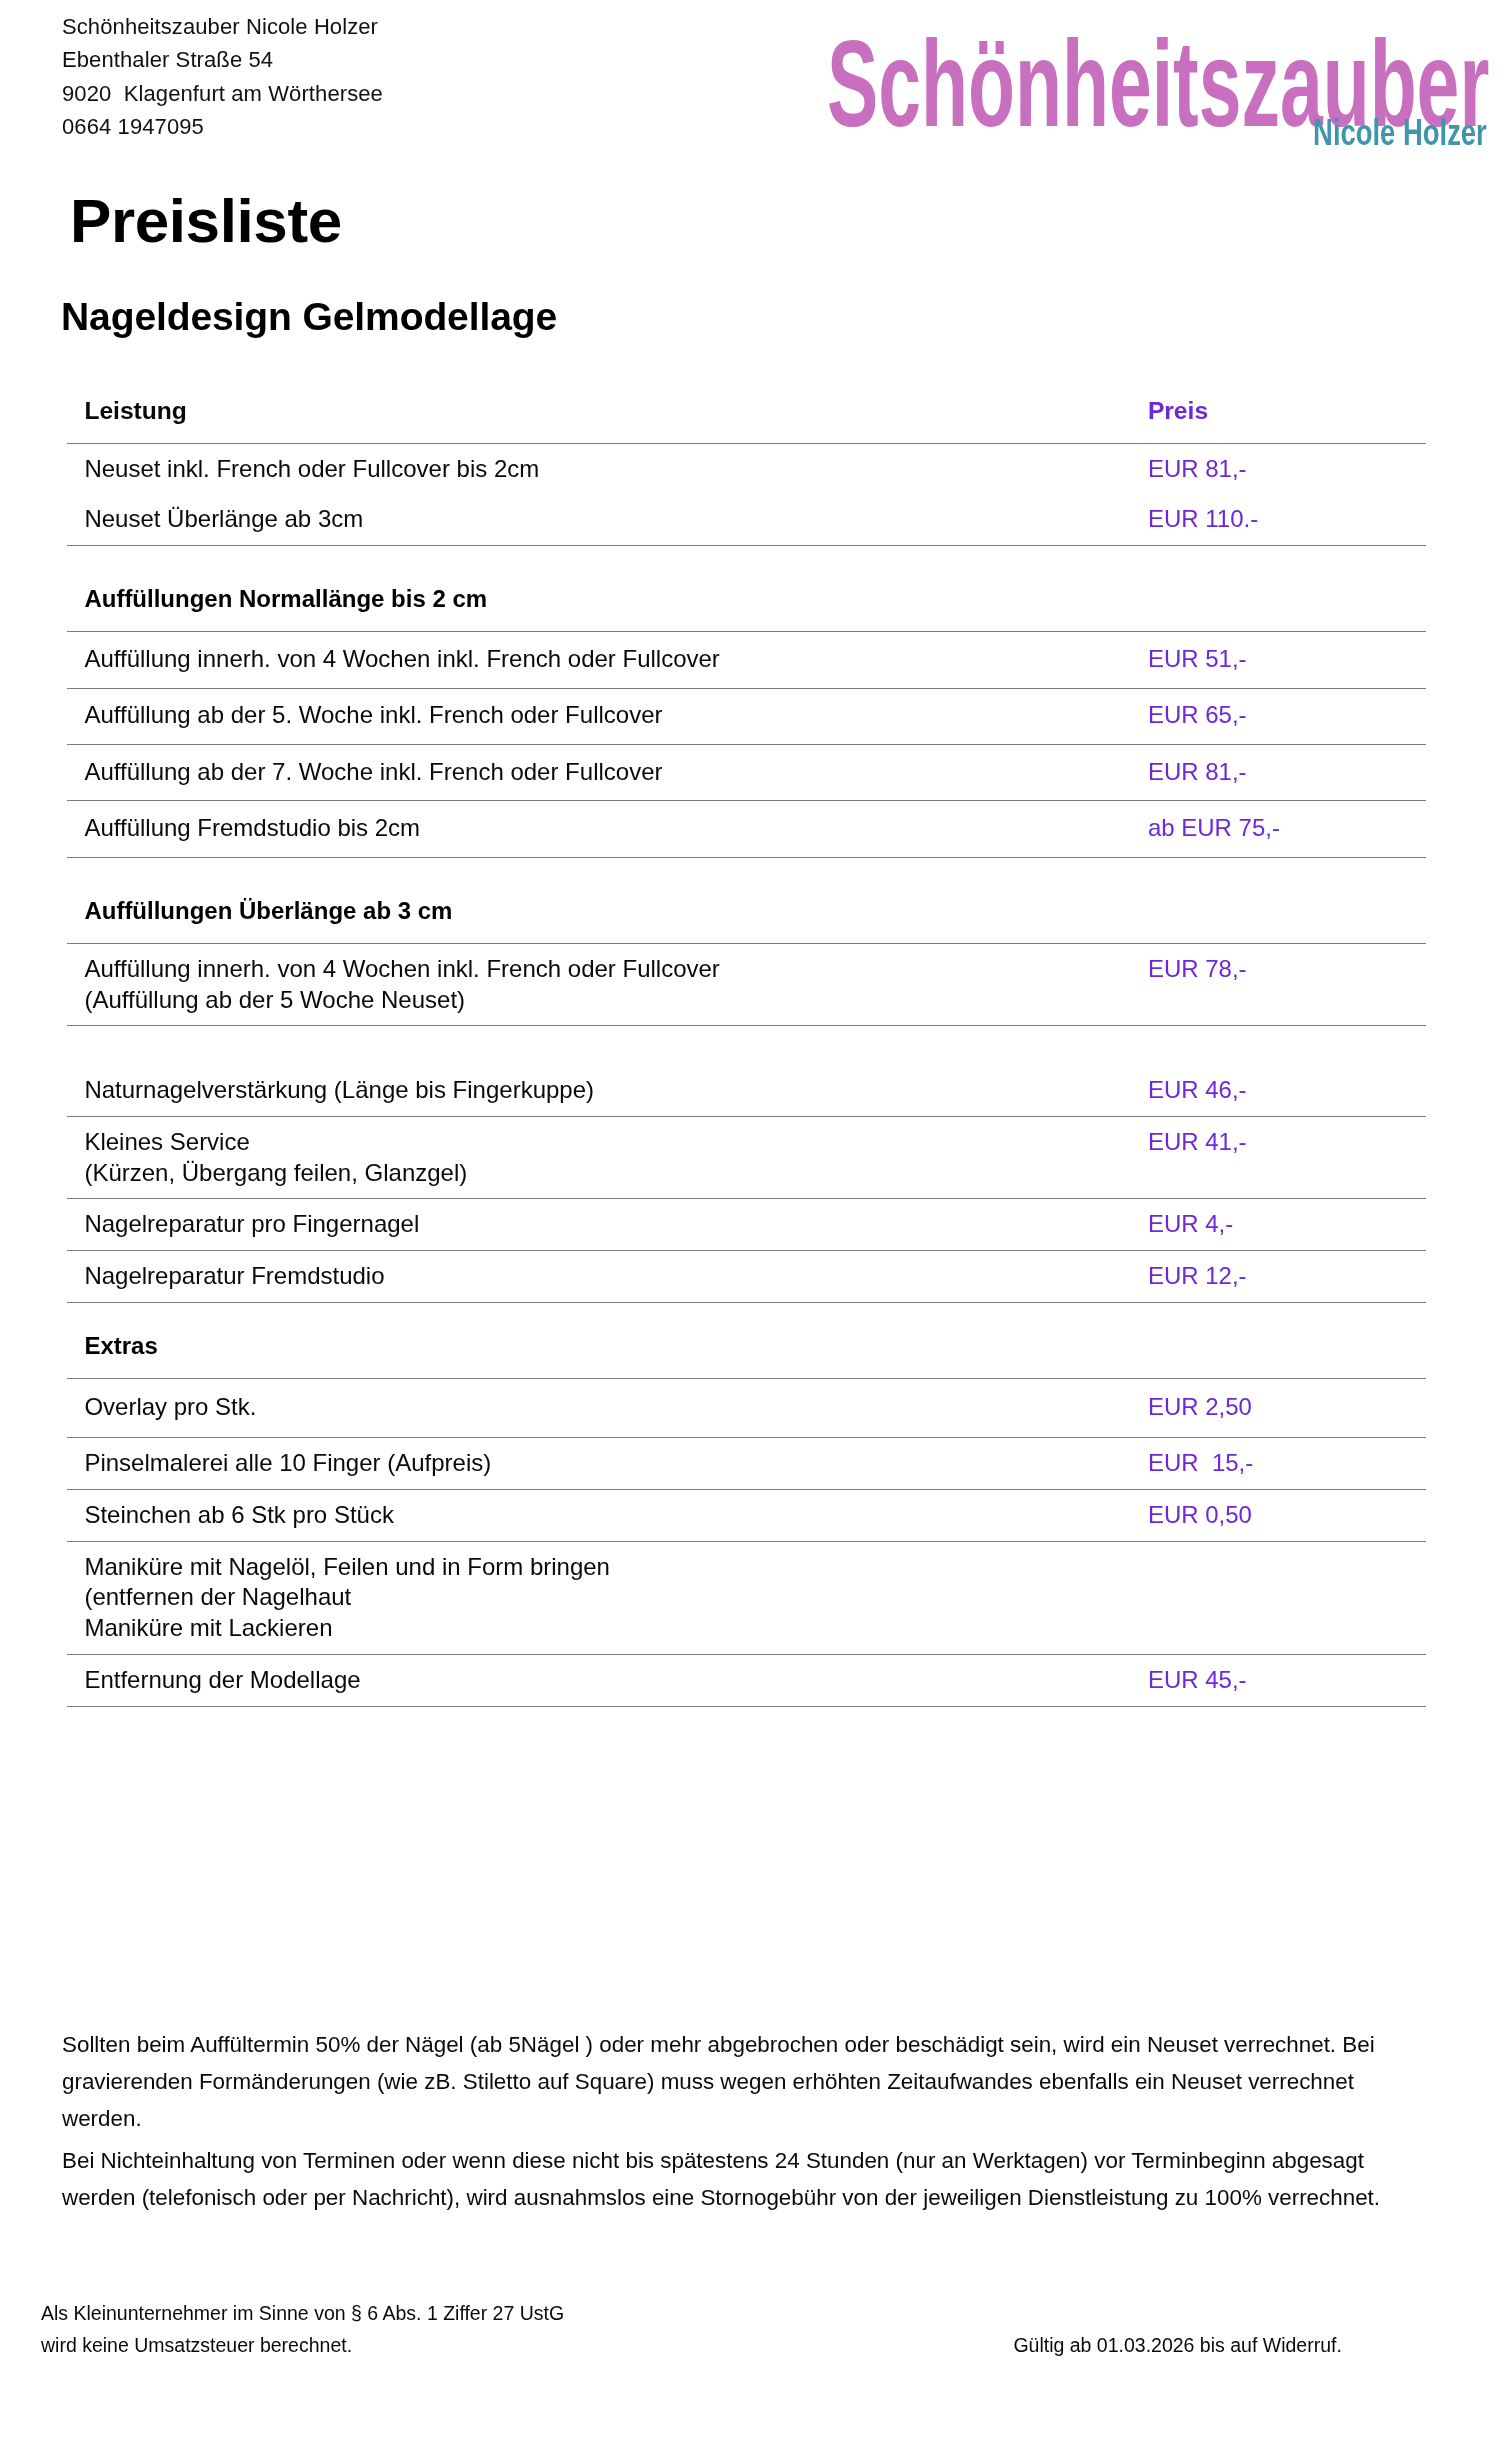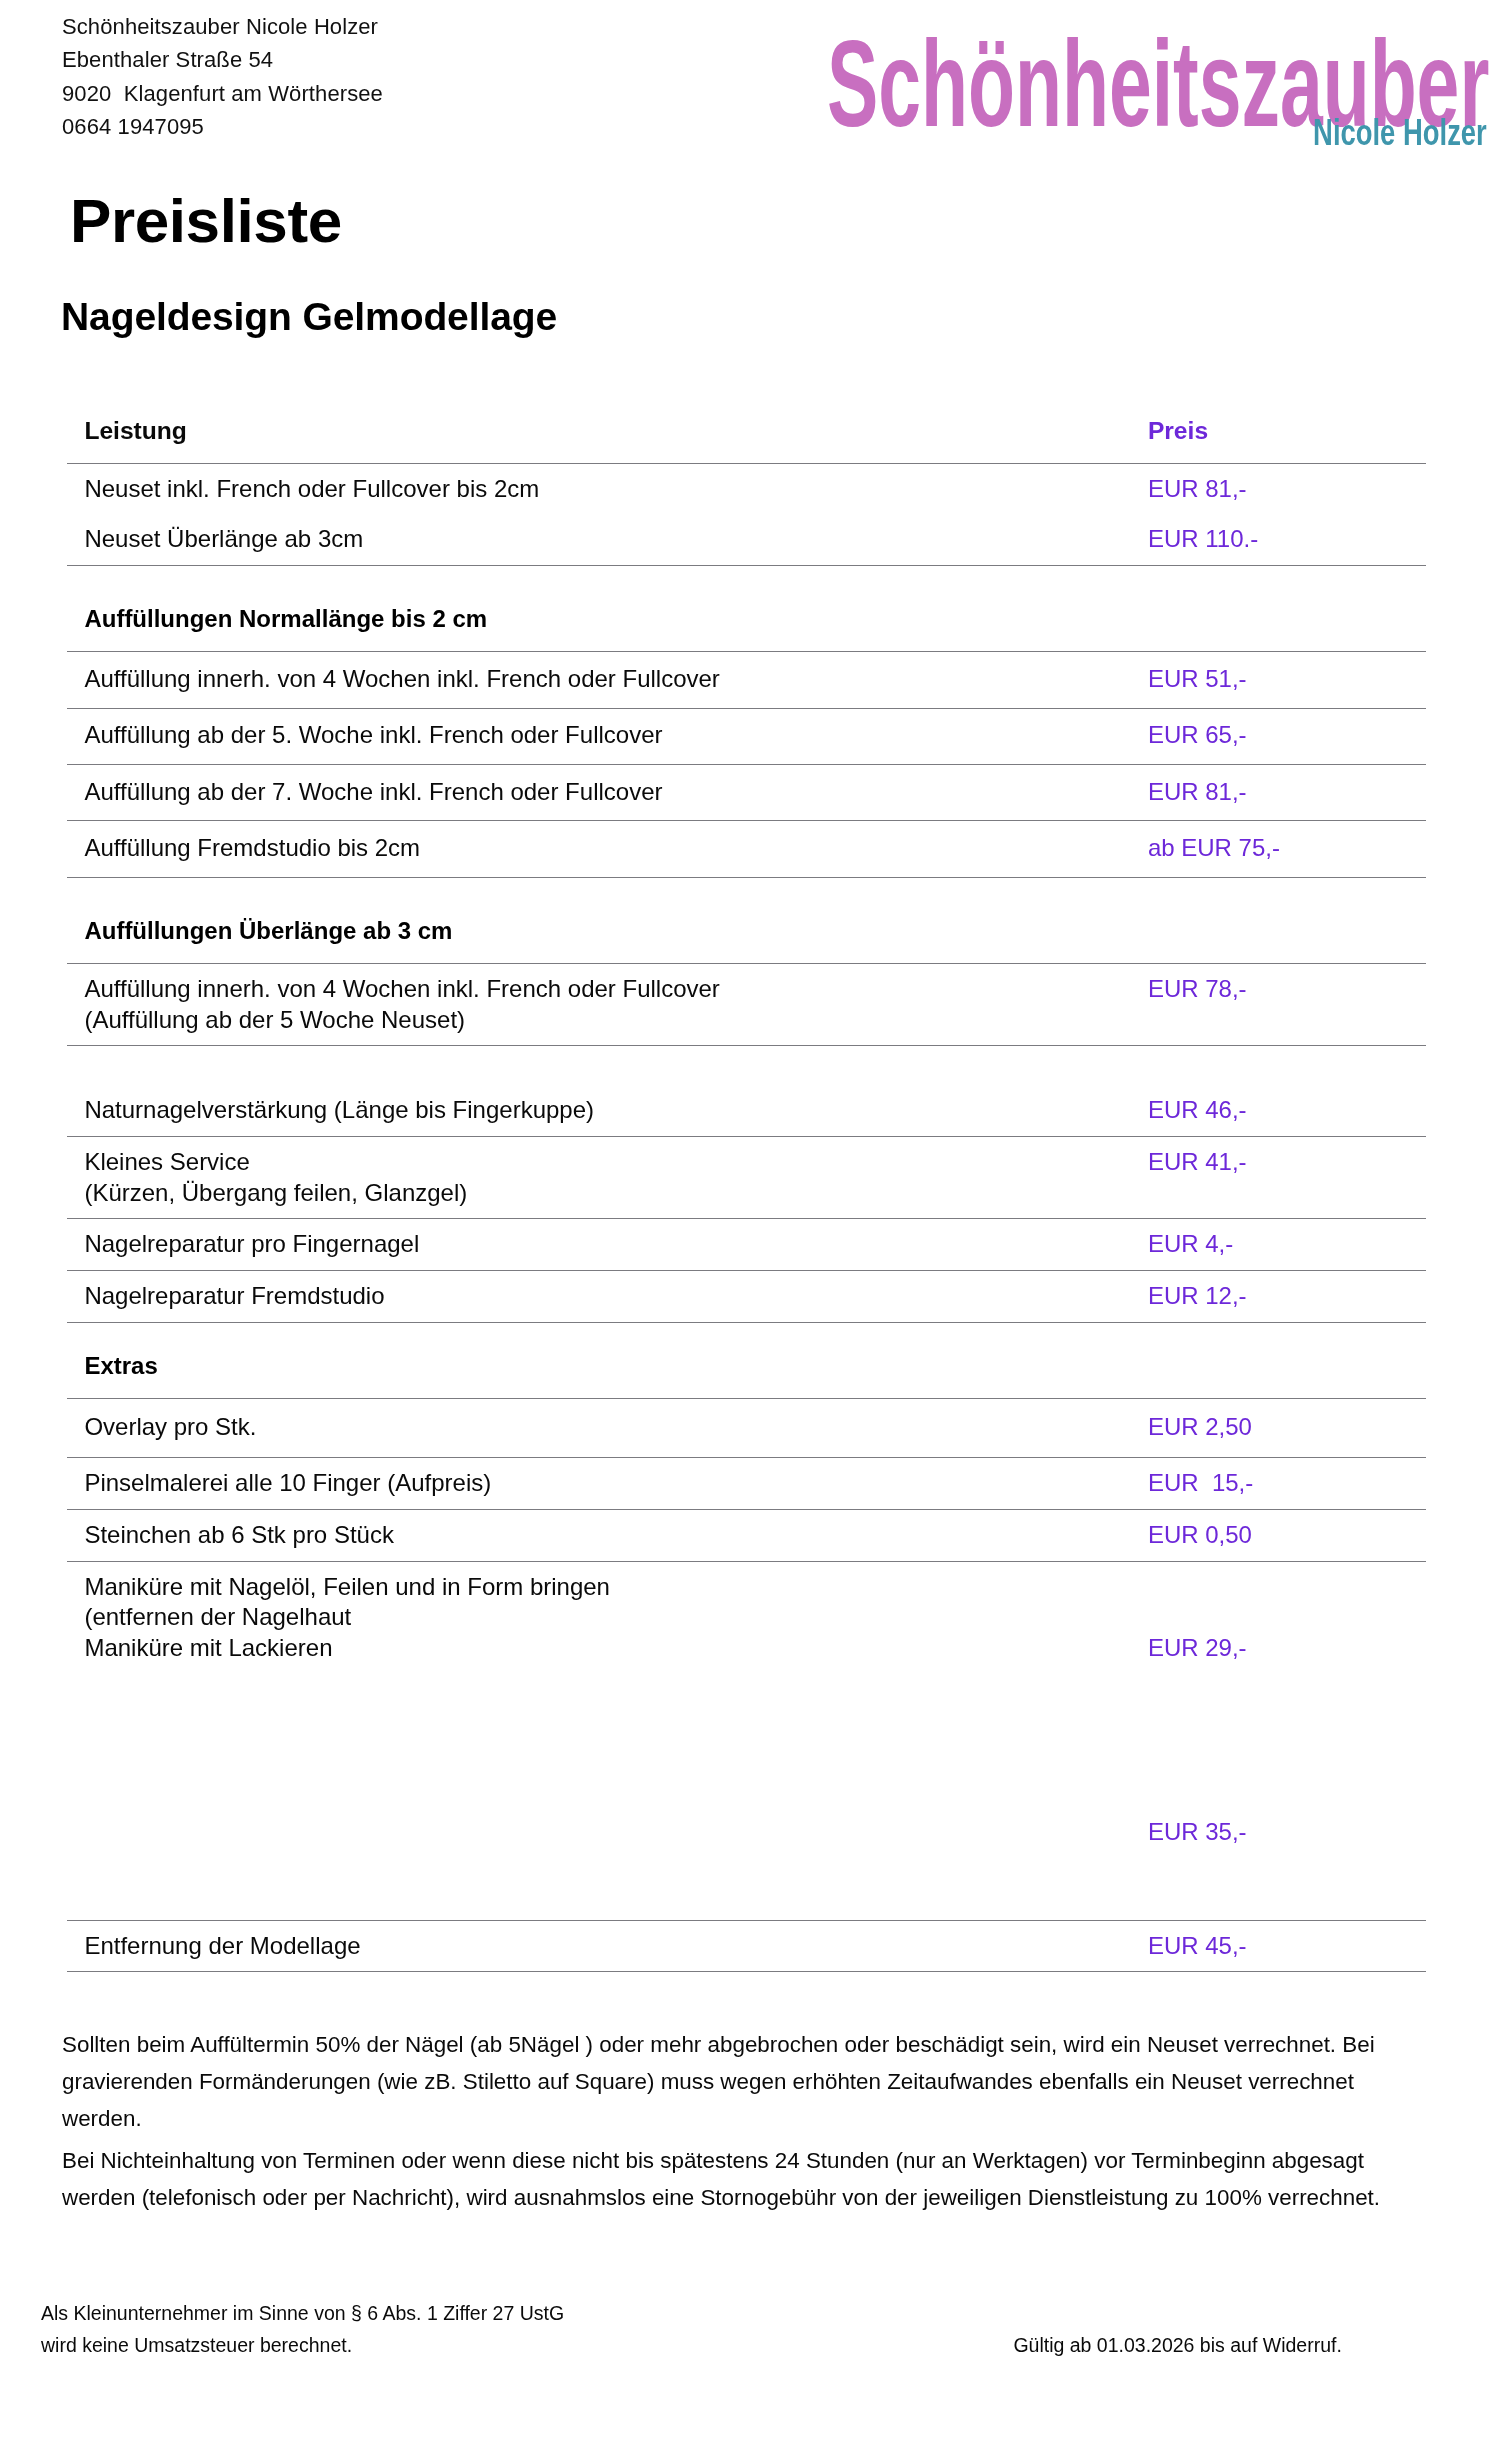--- a/index.html
+++ b/index.html
@@ -65,21 +65,21 @@
     font-size: 39px;
     font-weight: bold;
     line-height: 1;
     letter-spacing: -0.1px;
   }
 
   
   .table {
     position: absolute;
     left: 67px;
-    top: 411px;
+    top: 391px;
     width: 1359px;
   }
   .row {
     display: flex;
     align-items: flex-start;
     position: relative;
   }
   .cell-svc {
     flex: 0 0 1078px;
     padding-left: 17.4px;
@@ -289,25 +289,20 @@
       <div class="cell-svc">Steinchen ab 6 Stk pro Stück</div>
       <div class="cell-price">EUR 0,50</div>
     </div>
     <hr class="rule">
     <div class="row r-pad-a">
       <div class="cell-svc">
         <span class="sub-line">Maniküre mit Nagelöl, Feilen und in Form bringen</span>
         <span class="sub-line">(entfernen der Nagelhaut</span>
         <span class="sub-line">Maniküre mit Lackieren</span>
       </div>
-      <div class="cell-price">
-        <span class="sub-line">EUR 29,-</span>
-        <span class="sub-line">&nbsp;</span>
-        <span class="sub-line">EUR 35,-</span>
-      </div>
     </div>
     <hr class="rule">
     <div class="row r-pad-a">
       <div class="cell-svc">Entfernung der Modellage</div>
       <div class="cell-price">EUR 45,-</div>
     </div>
     <hr class="rule">
 
   </div>
 

